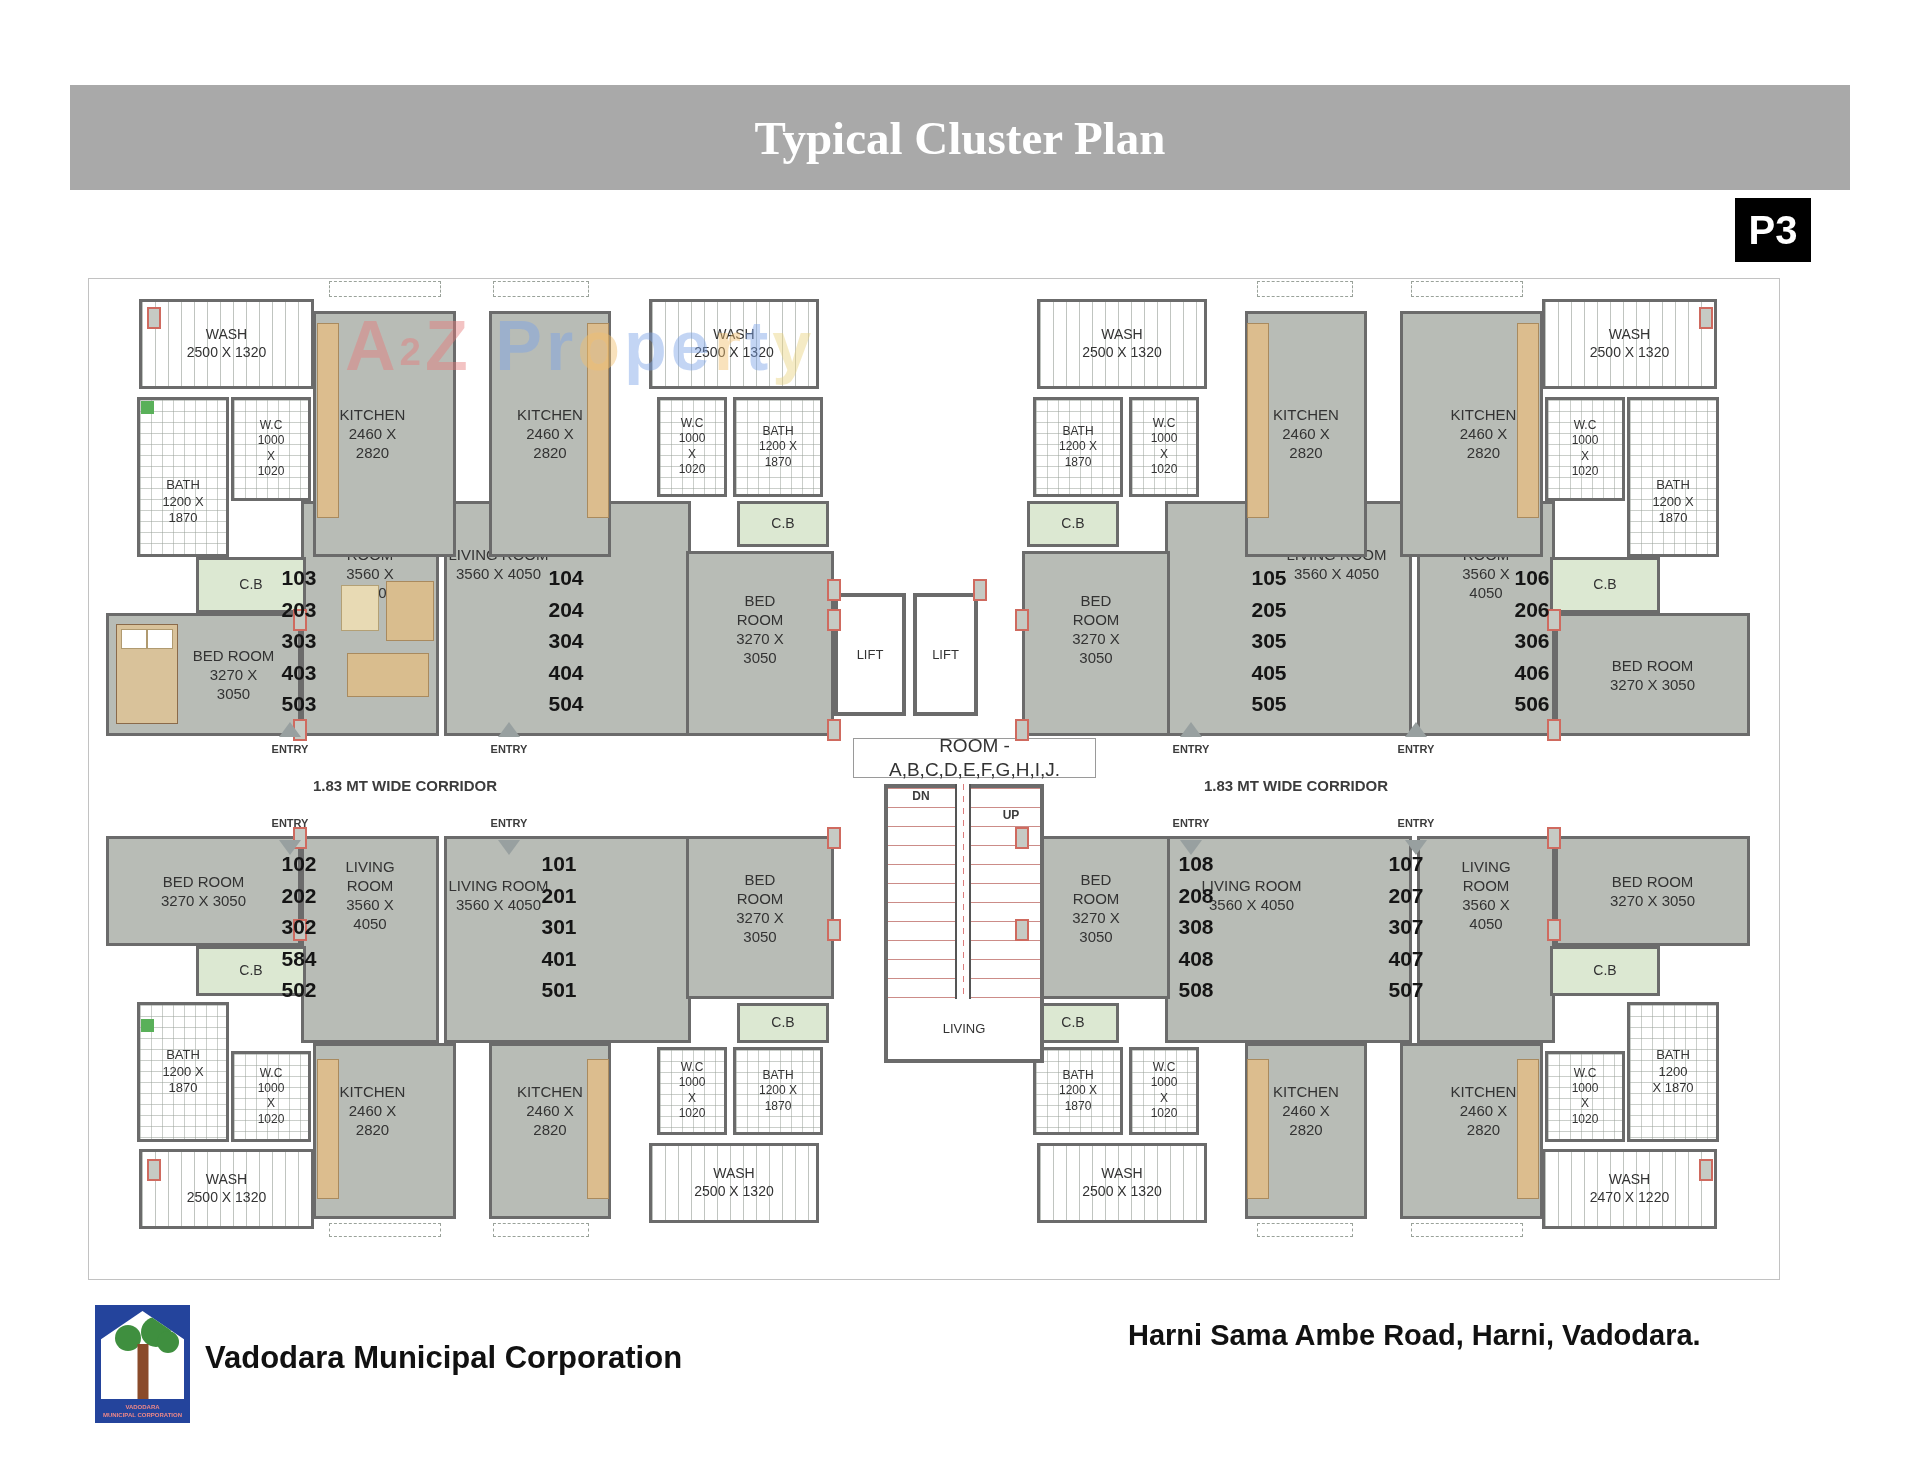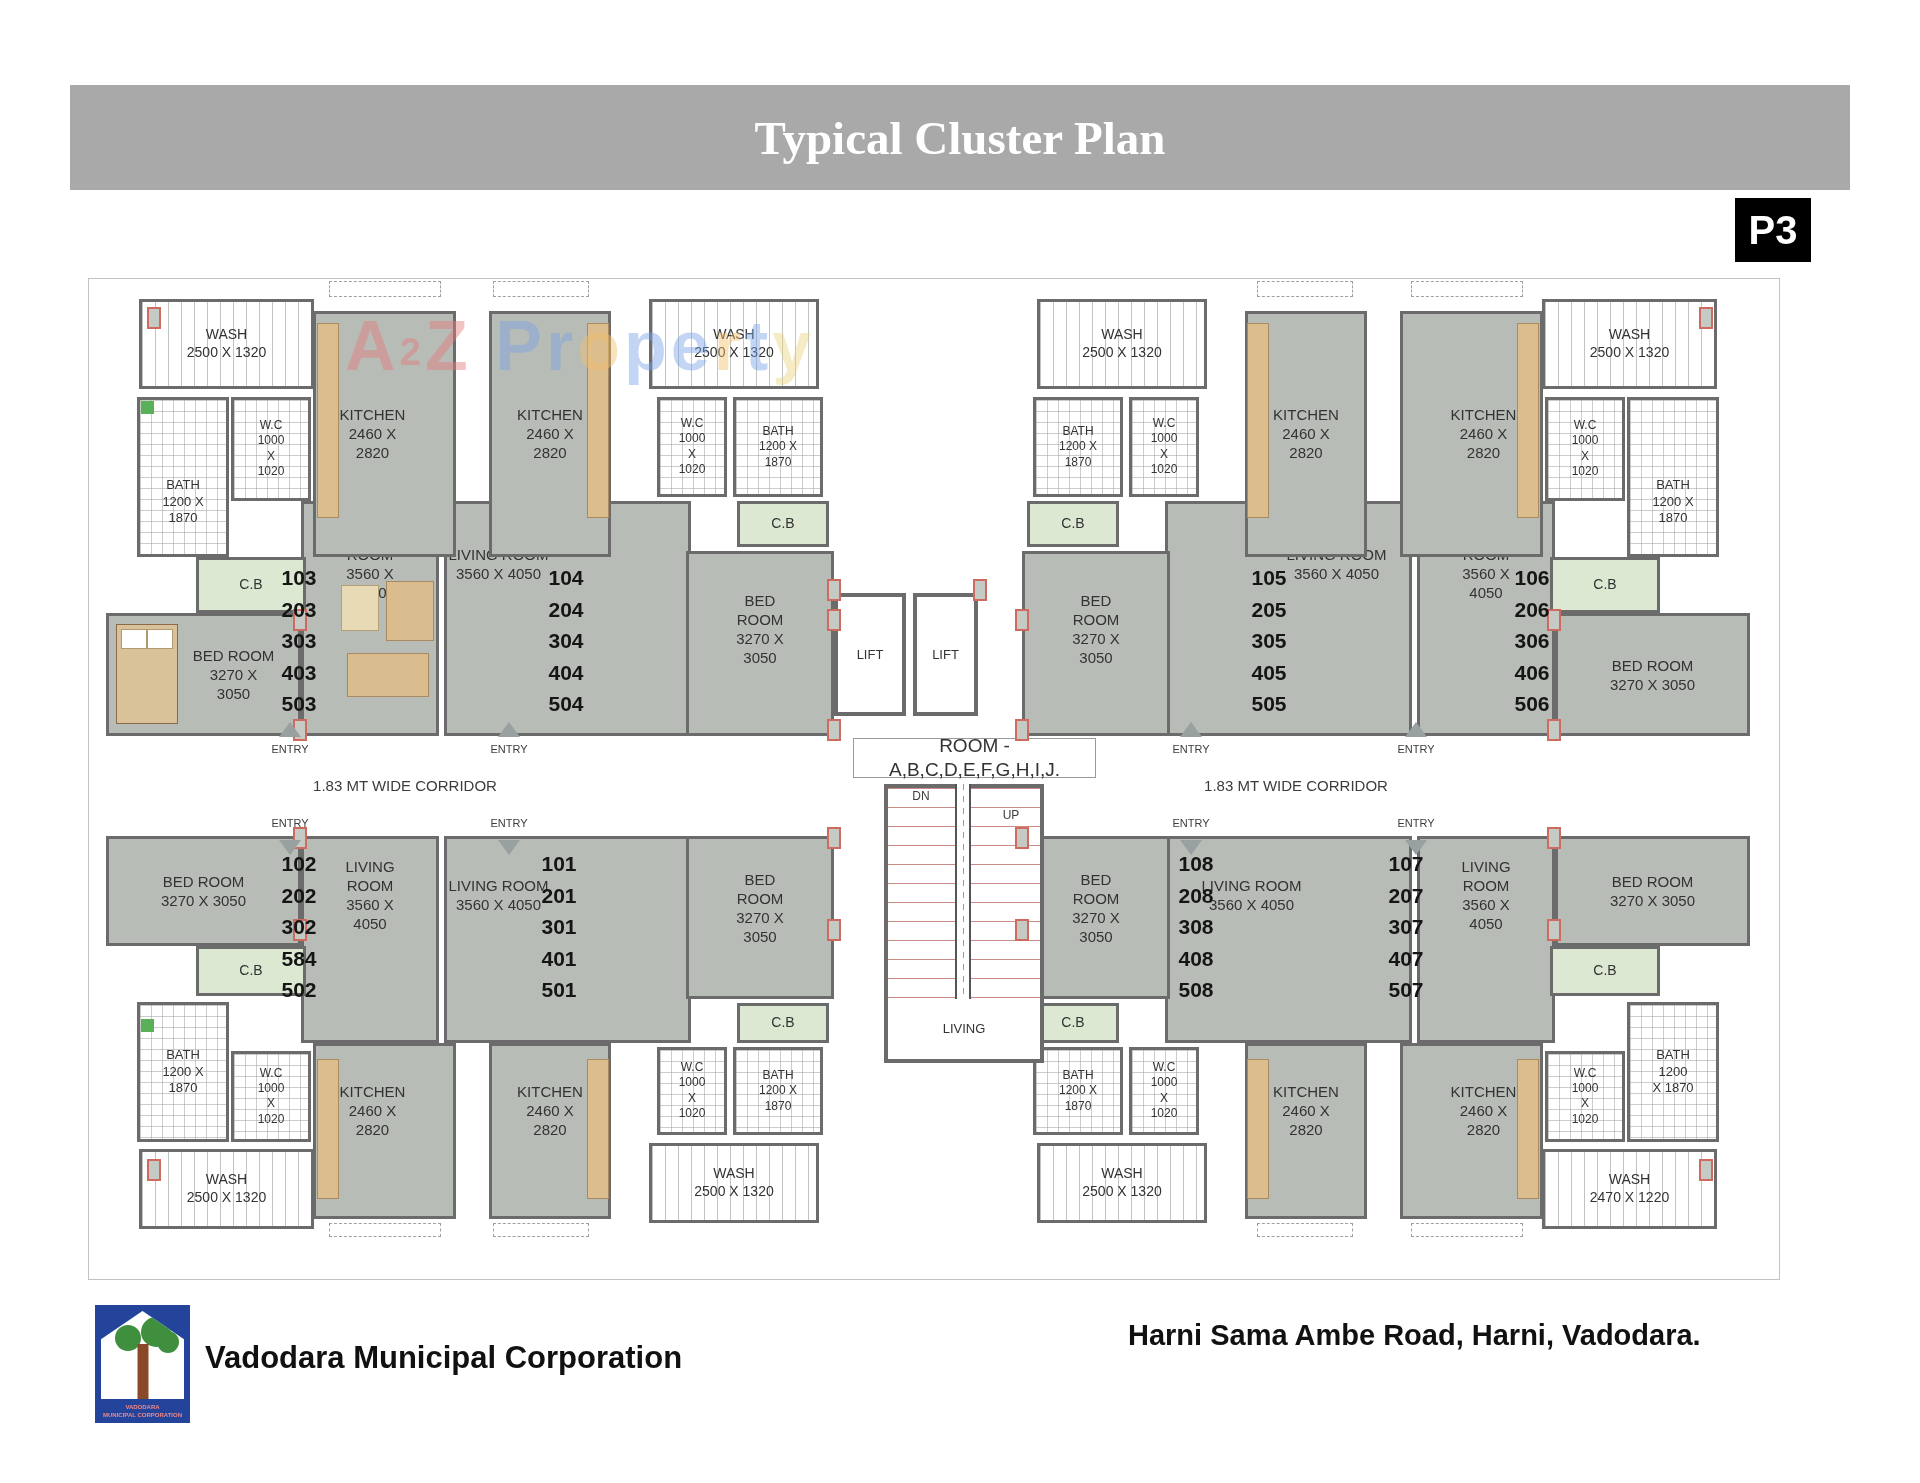--- a/index.html
+++ b/index.html
@@ -27,21 +27,21 @@
   .f-stair{background:#fff;border:4px solid #6b6b6b;border-bottom:none;
     background-image:repeating-linear-gradient(180deg, rgba(195,120,115,.85) 0 1px, transparent 1px 19px);}
   .f-rail{background:#fff;border-left:2px solid #555;border-right:2px solid #555;
     background-image:repeating-linear-gradient(180deg, rgba(210,90,90,.8) 0 6px, transparent 6px 12px);
     background-size:1px 100%;background-repeat:no-repeat;background-position:center;}
   .f-landing{background:#fff;border:4px solid #6b6b6b;border-top:none;}
   .f-labelbox{background:#fff;border:1px solid #9a9a9a;}
   .rlabel{position:absolute;left:50%;top:50%;white-space:pre-line;text-align:center;
           color:#333;line-height:1.28;letter-spacing:0;}
   .ptext{position:absolute;white-space:pre-line;text-align:center;color:#3c3c3c;line-height:1.5;
-         transform:translate(-50%,-50%);}
+         transform:translate(-50%,-50%);font-weight:bold;}
   .ptext.bold{font-weight:bold;color:#151515;}
   .arrow-up{position:absolute;width:0;height:0;border-left:11px solid transparent;
             border-right:11px solid transparent;border-bottom:15px solid #98a0a0;}
   .arrow-down{position:absolute;width:0;height:0;border-left:11px solid transparent;
             border-right:11px solid transparent;border-top:15px solid #98a0a0;}
   .colmark{position:absolute;width:14px;height:22px;background:#c6cac4;border:2px solid #cf6a5f;box-sizing:border-box;}
   .dash{position:absolute;border:1px dashed #9aa29a;box-sizing:border-box;background:#fff;}
   .furn{position:absolute;box-sizing:border-box;}
   .furn-counter{background:#dcbd8e;border:1px solid #a98a5e;}
   .furn-bed{background:#d9c29a;border:1px solid #8a6a4a;}

